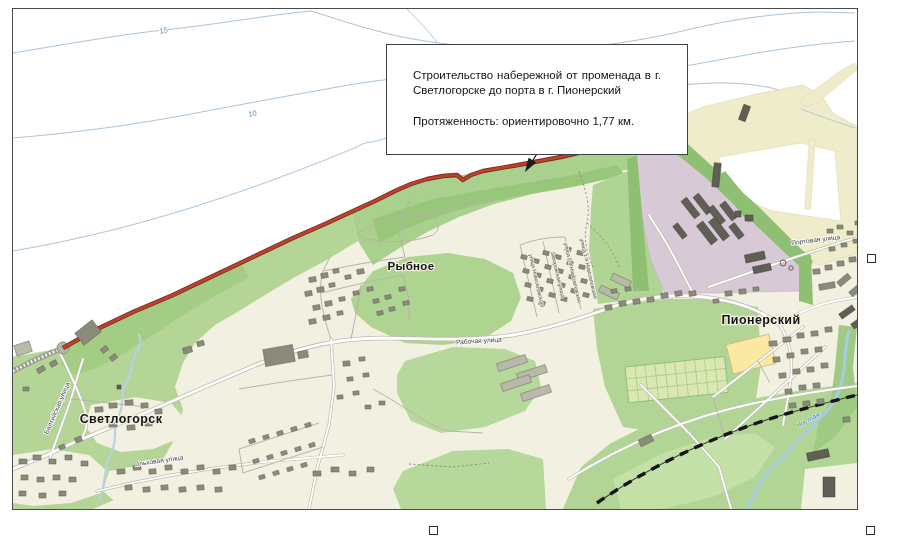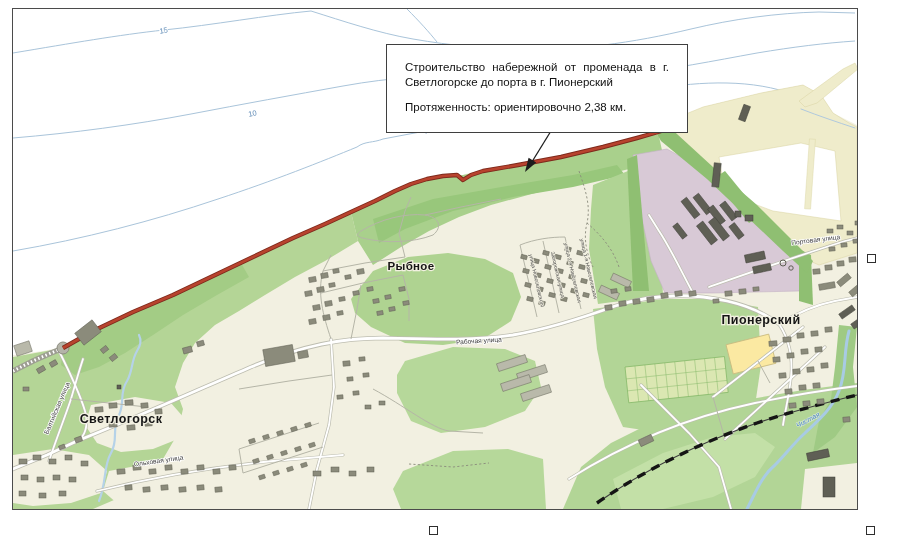--- a/index.html
+++ b/index.html
@@ -4,21 +4,21 @@
 <style>
   html,body{margin:0;padding:0;background:#ffffff;}
   body{width:900px;height:543px;position:relative;overflow:hidden;
        font-family:"Liberation Sans","DejaVu Sans",sans-serif;}
   .map-frame{position:absolute;left:12px;top:8px;width:844px;height:500px;
        border:1px solid #4b4b4b;background:#ffffff;overflow:hidden;}
   .map-frame svg{position:absolute;left:0;top:0;}
   .annotation-box{position:absolute;left:373px;top:35px;width:302px;
        box-sizing:border-box;background:#ffffff;border:1px solid #3f3f3f;
        padding:7px 10px 8px 10px;font-size:11.5px;line-height:1.32;color:#111;}
-  .annotation-box p{margin:8px;}
+  .annotation-box p{margin:16px;}
   .annotation-box .p1{text-align:justify;}
   .annotation-box .p2{margin-top:10px;}
   .handle{position:absolute;width:7px;height:7px;background:#ffffff;
        border:1px solid #2e2e2e;}
   
   text{font-family:"Liberation Sans","DejaVu Sans",sans-serif;}
   .lbl-city{font-size:12.5px;font-weight:bold;fill:#151515;
        paint-order:stroke;stroke:#f2f0e1;stroke-width:2.4px;letter-spacing:.4px;}
   .lbl-city-sm{font-size:11.5px;font-weight:bold;fill:#151515;
        paint-order:stroke;stroke:#f2f0e1;stroke-width:2.4px;letter-spacing:.3px;}
@@ -385,19 +385,19 @@
     </g>
 
     <g>
       <line x1="554" y1="96" x2="517" y2="156" stroke="#1d1d1d" stroke-width="1.3"></line>
       <polygon points="512,163 523.2,153.5 515.6,148.7" fill="#1d1d1d"></polygon>
     </g>
   </svg>
 
   <div class="annotation-box">
     <p class="p1">Строительство набережной от променада в г. Светлогорске до порта в г. Пионерский</p>
-    <p class="p2">Протяженность: ориентировочно 2,38 км.</p>
+    <p class="p2">Протяженность: ориентировочно 1,77 км.</p>
   </div>
 </div>
 
 <div class="handle" style="left:867px;top:254px;"></div>
 <div class="handle" style="left:429px;top:526px;"></div>
 <div class="handle" style="left:866px;top:526px;"></div>
 
 </body></html>

